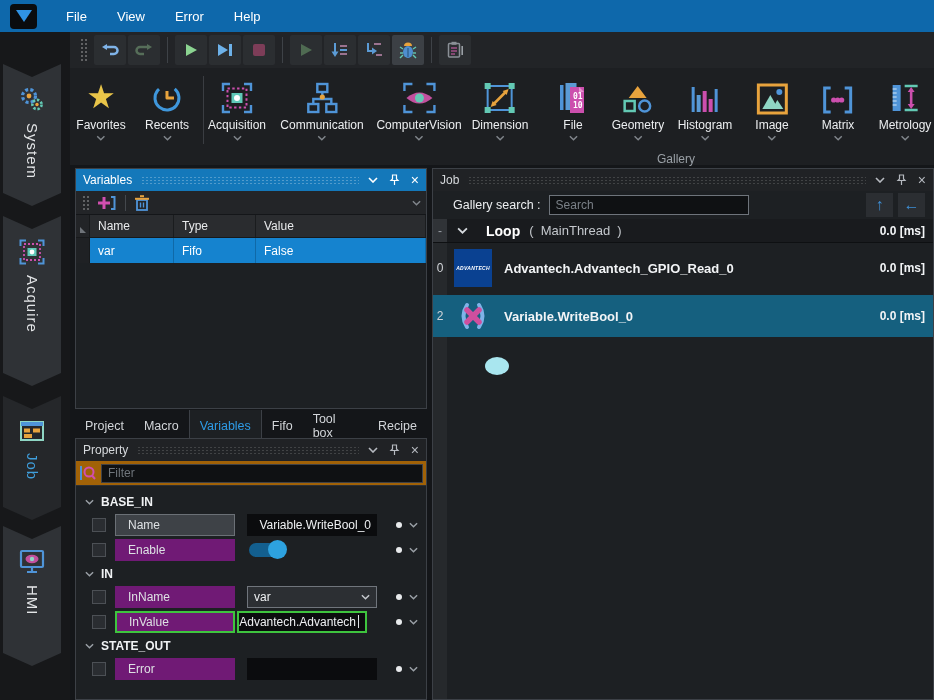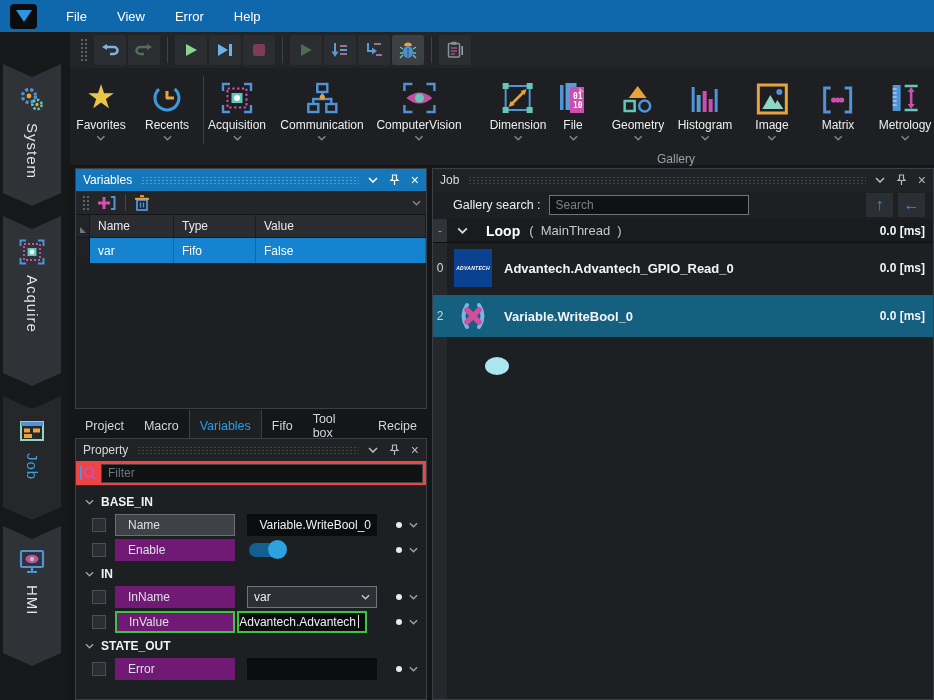--- a/index.html
+++ b/index.html
@@ -54,21 +54,21 @@
   .thcell{display:flex;align-items:center;padding-left:8px;border-right:1px solid #1a1c1e;}
   .trow{display:flex;height:25px;background:#1583cf;color:#fff;}
   .tcell{display:flex;align-items:center;padding-left:8px;border-right:1px solid #0f69a8;}
   .gut{width:14px;background:#222427;border-right:1px solid #17191b;display:flex;align-items:flex-end;justify-content:center;}
   .cornertri{width:0;height:0;border-bottom:6px solid #6f747a;border-right:6px solid transparent;margin:0 0 4px 0;}
   
   .docktabs{position:absolute;left:75px;top:410px;width:352px;height:23px;display:flex;align-items:stretch;font-size:12.5px;color:#d2d5d9;}
   .dtab{padding:16px 10px;display:flex;align-items:center;}
   .dtab.active{color:#2e9be6;background:#1d2023;border:1px solid #3c4046;border-top:none;}
   
-  .filterrow{height:25px;display:flex;align-items:center;padding:2px 3px;background:#ef4444;border-bottom:1px solid #2c2f33;}
+  .filterrow{height:25px;display:flex;align-items:center;padding:2px 3px;background:#a16207;border-bottom:1px solid #2c2f33;}
   .filterrow input{flex:1;height:19px;margin-left:4px;background:#0f1113;border:1px solid #3f4247;color:#dfe2e5;font-size:12px;padding:0 6px;outline:none;font-family:inherit;}
   .filterrow input::placeholder{color:#6f757b;}
   .pcontent{padding:4px 4px 0 4px;}
   .sechead{display:flex;align-items:center;height:20px;margin-top:2px;font-weight:bold;font-size:12px;color:#f0f2f4;}
   .sechead .chev{color:#9aa0a6;margin:0 7px 0 5px;}
   .prow{display:flex;align-items:center;height:25px;margin-left:12px;font-size:12px;}
   .pcheck{width:14px;height:14px;background:#2a2d31;border:1px solid #4c5055;margin-right:9px;flex:none;}
   .plabel{width:120px;height:22px;display:flex;align-items:center;padding-left:12px;background:#701a75;color:#dde0e3;border:1px solid transparent;flex:none;}
   .plabel.sel{background:#3e4247;border-color:#6b7076;}
   .pgap{width:12px;flex:none;}
@@ -266,21 +266,21 @@
             <path d="M5 17q13-11 26 0q-13 11-26 0z" fill="#c2509e"></path>
             <circle cx="18" cy="17" r="4.5" fill="#63c9b4"></circle>
           </svg>
       </div>
       <div class="glabel">ComputerVision</div>
       <svg class="chev gchev" width="9" height="6" viewBox="0 0 10 6">
           <polyline points="1,1 5,5 9,1"></polyline>
         </svg>
     </div>
 
-    <div class="gitem" style="left:448px">
+    <div class="gitem" style="left:430px">
       <div class="gicon">
         <svg width="34" height="34">
             <rect x="5" y="5" width="24" height="24" fill="none" stroke="#4f94d8" stroke-width="2"></rect>
             <g fill="#63c9b4">
               <rect x="2" y="2" width="6" height="6"></rect>
               <rect x="26" y="2" width="6" height="6"></rect>
               <rect x="2" y="26" width="6" height="6"></rect>
               <rect x="26" y="26" width="6" height="6"></rect>
             </g>
             <line x1="11" y1="23" x2="23" y2="11" stroke="#e8a33d" stroke-width="2.6"></line>

